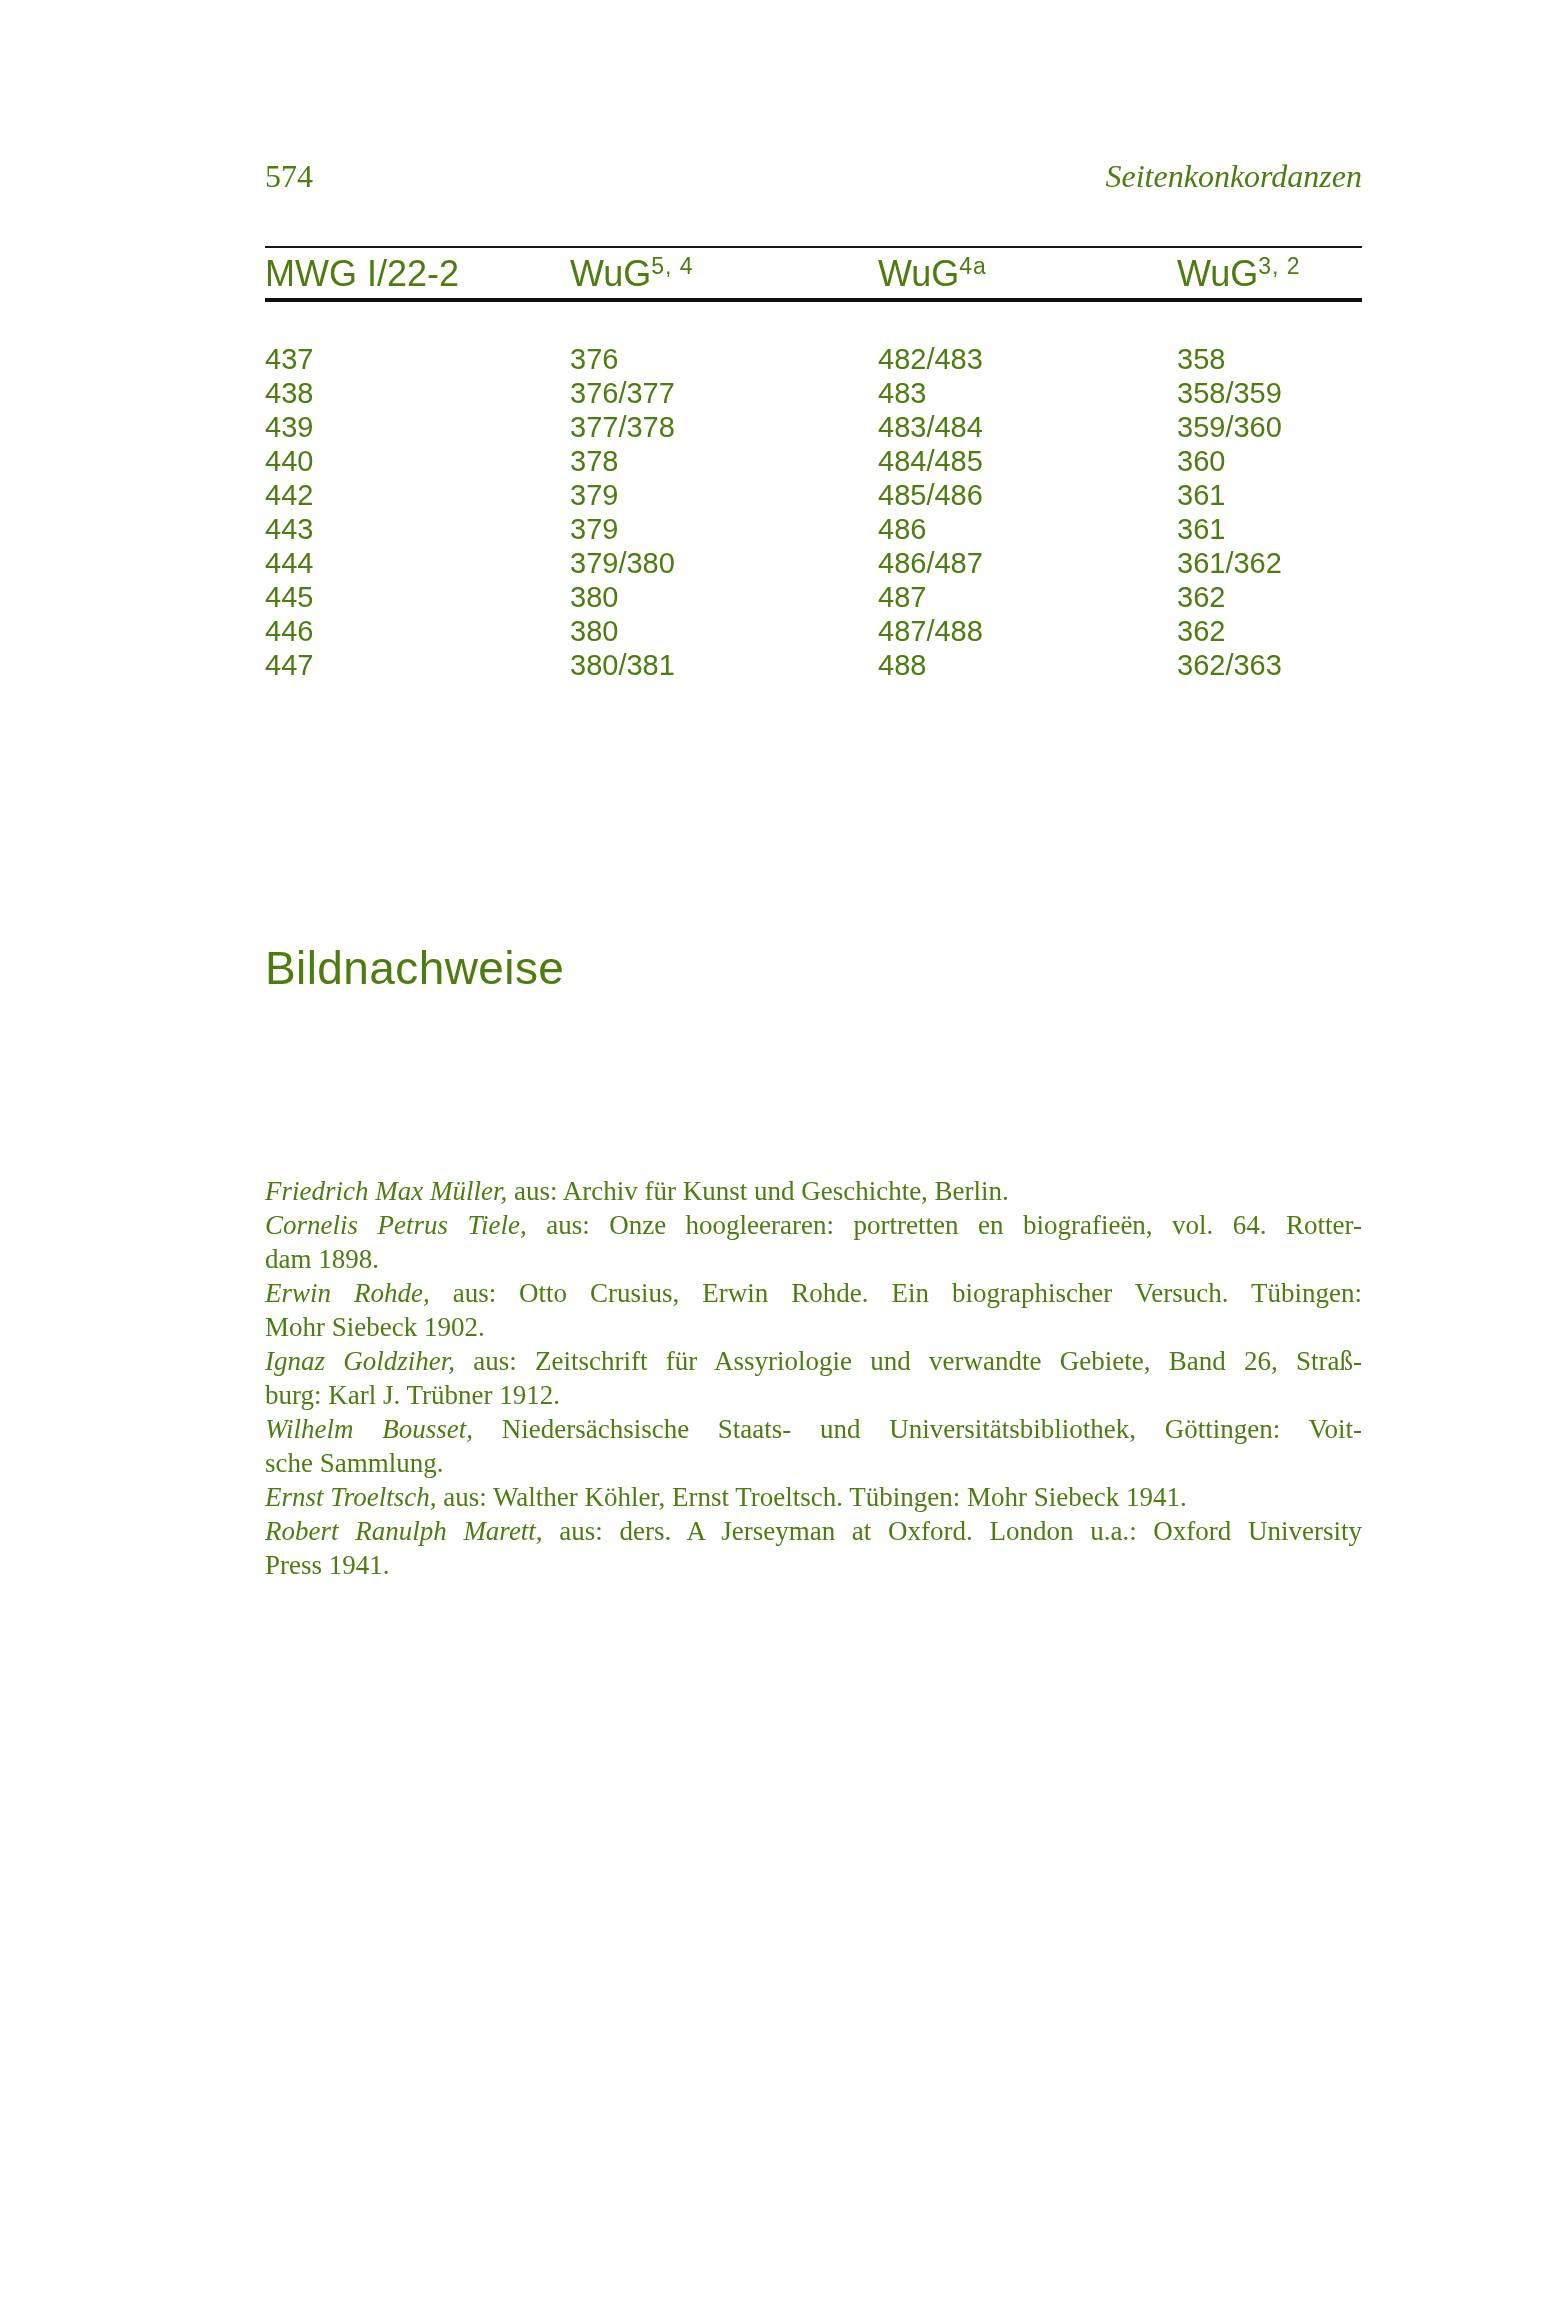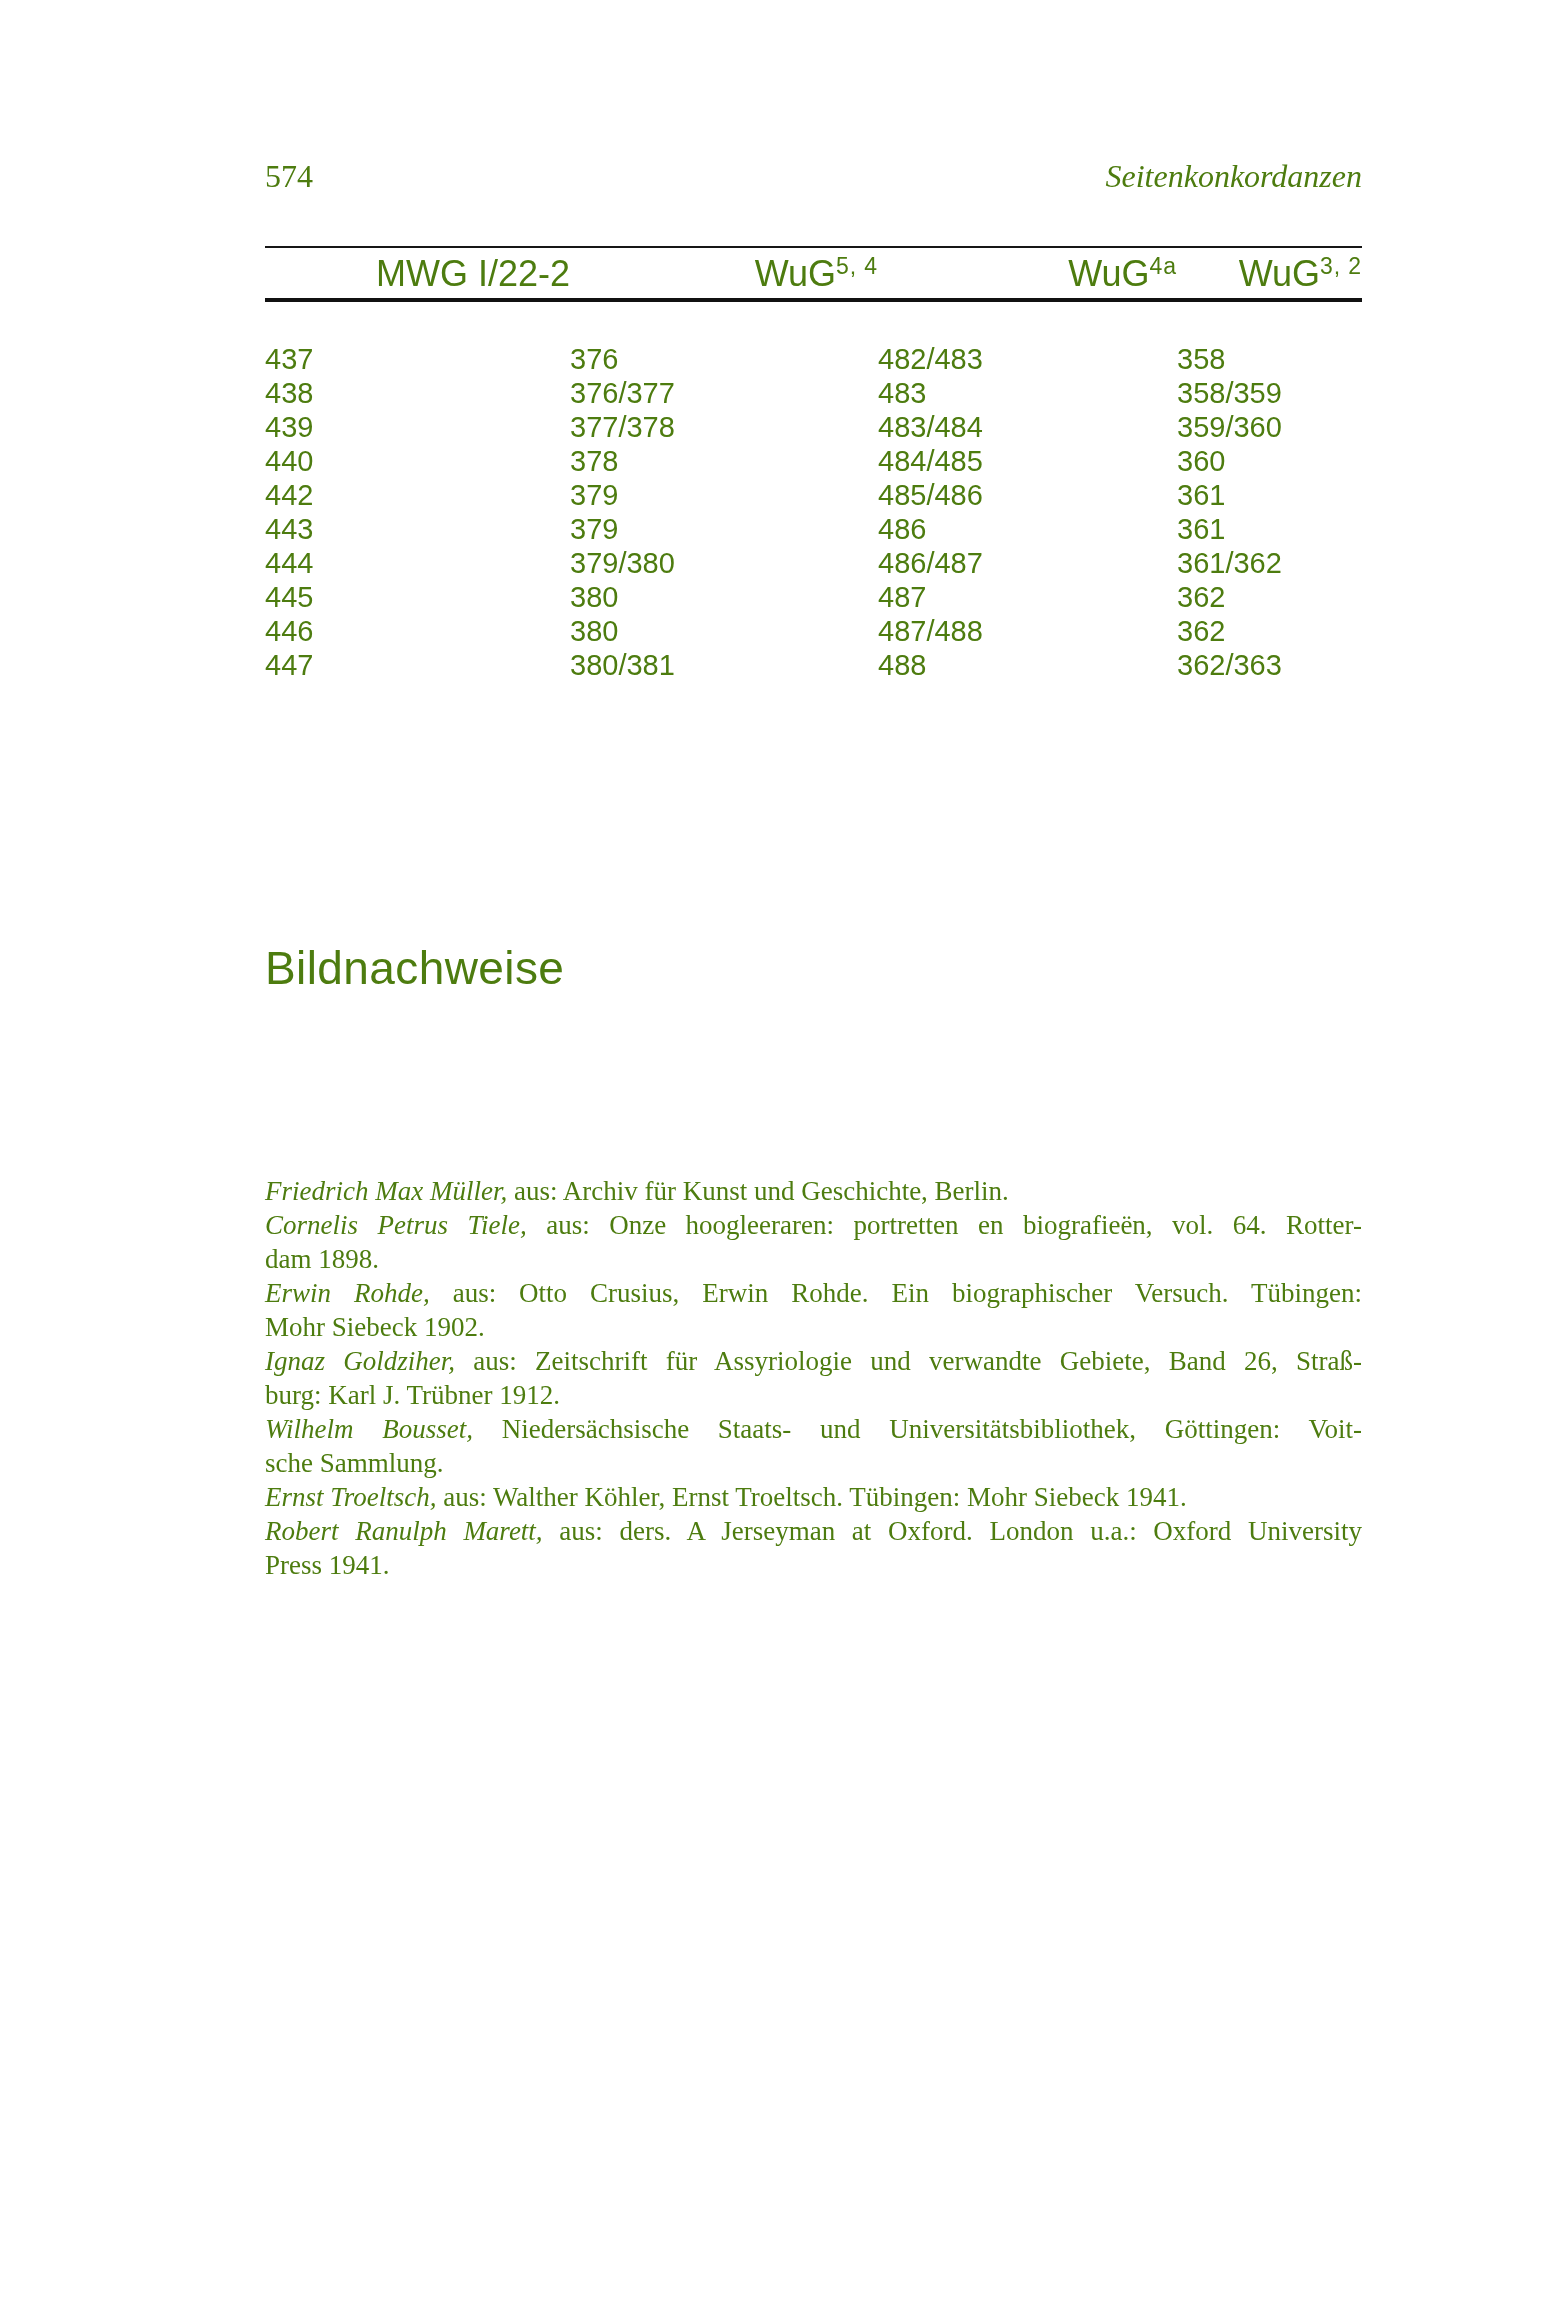--- a/index.html
+++ b/index.html
@@ -48,21 +48,21 @@
   }
   .rule-top { border-top: 2.6px solid #161616; }
   .rule-mid { border-top: 4.3px solid #111111; }
   .thead {
     display: grid;
     grid-template-columns: 305px 308px 299px 1fr;
     font-size: 36px;
     line-height: 36px;
     padding: 7.7px 0 6.8px 0;
   }
-  .th { white-space: nowrap; text-align: right; }
+  .th { white-space: nowrap; }
   .th sup {
     font-size: 23px;
     line-height: 0;
     vertical-align: 12px;
     letter-spacing: 0.9px;
   }
   .tbody {
     padding-top: 40px;
     font-size: 29px;
   }

